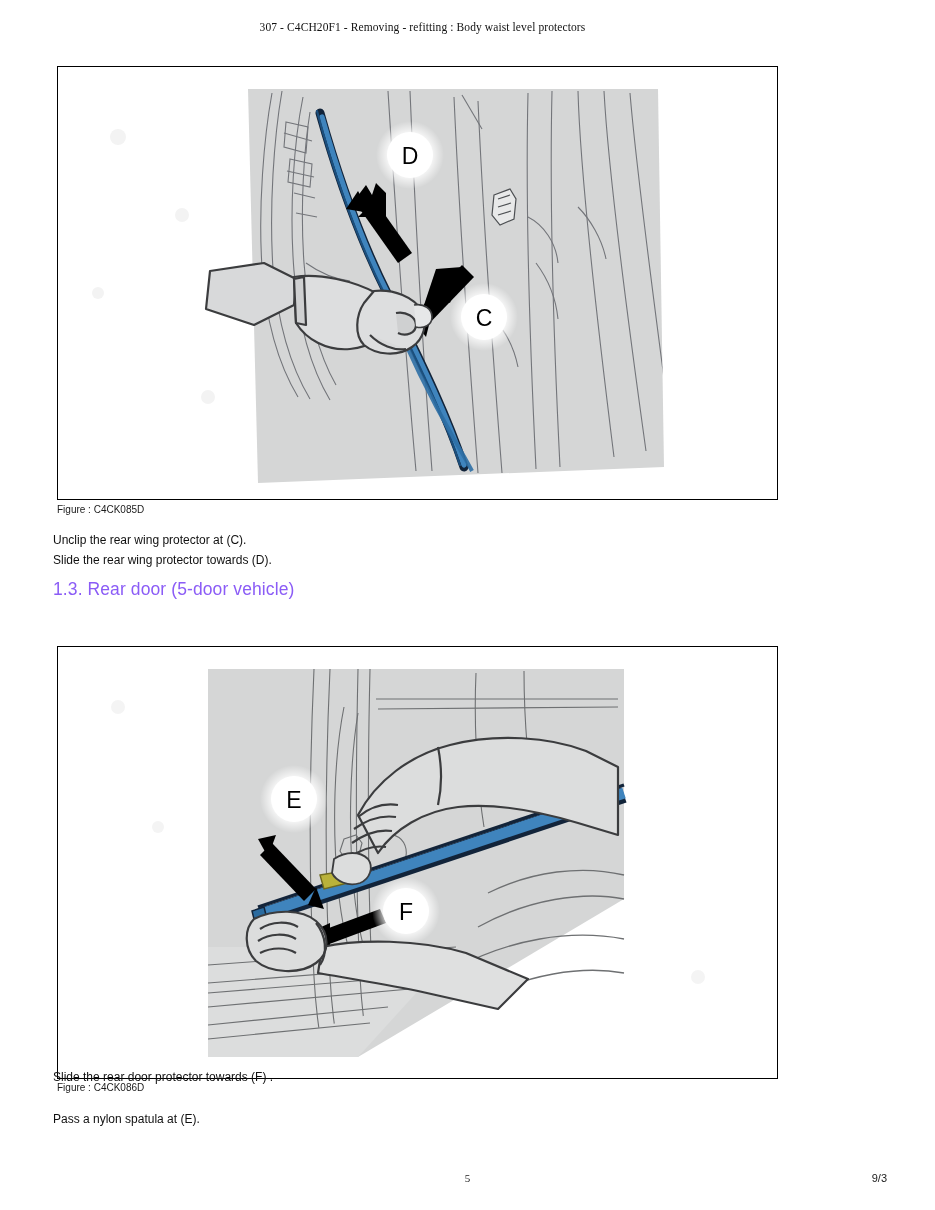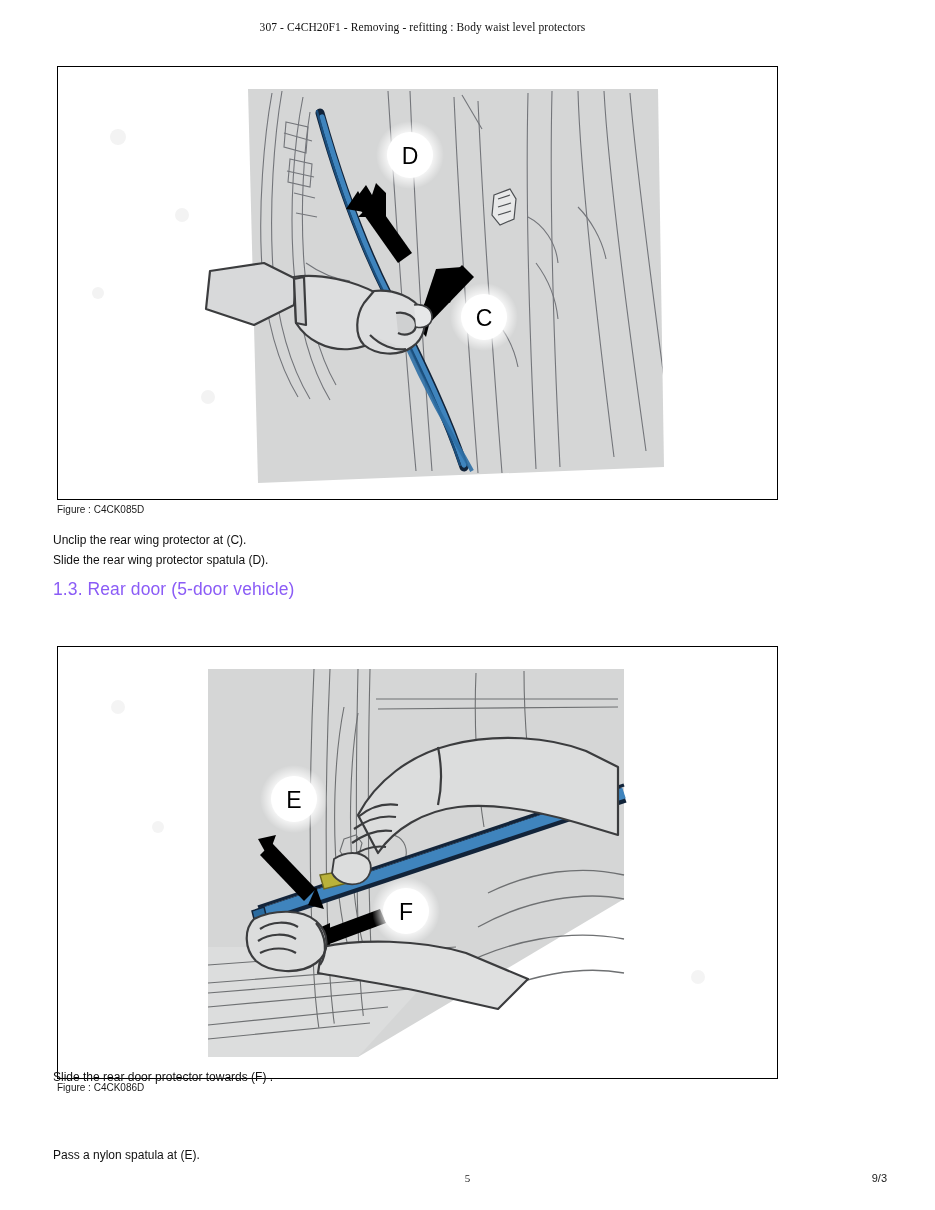--- a/index.html
+++ b/index.html
@@ -56,21 +56,21 @@
   .body-line {
     position: absolute;
     left: 53px;
     font-size: 12px;
     font-family: "Liberation Sans", sans-serif;
     color: #101010;
     white-space: pre;
   }
   #instr-1-line-1 { top: 533px; }
   #instr-1-line-2 { top: 553px; }
-  #instr-2-line-1 { top: 1112px; margin-top: 36px; }
+  #instr-2-line-1 { top: 1112px; }
   #instr-2-line-2 { top: 1070px; }
 
   
   #section-heading {
     position: absolute;
     left: 53px;
     top: 579px;
     font-size: 17.5px;
     font-family: "Liberation Sans", sans-serif;
     font-weight: 400;
@@ -221,21 +221,21 @@
         <circle cx="40" cy="226" r="6"></circle>
         <circle cx="150" cy="330" r="7"></circle>
       </g>
     </svg>
   </div>
 </div>
 
 <div class="figure-caption" id="figure-1-caption">Figure : C4CK085D</div>
 
 <div class="body-line" id="instr-1-line-1">Unclip the rear wing protector at (C).</div>
-<div class="body-line" id="instr-1-line-2">Slide the rear wing protector spatula (D).</div>
+<div class="body-line" id="instr-1-line-2">Slide the rear wing protector towards (D).</div>
 
 <div id="section-heading">1.3. Rear door (5-door vehicle)</div>
 
 <div class="figure-frame" id="figure-2-frame">
   <div class="illus">
     <svg viewBox="0 0 719 431" preserveAspectRatio="none" aria-hidden="true">
       <defs>
         <radialGradient id="halo2" cx="50%" cy="50%" r="50%">
           <stop offset="55%" stop-color="#ffffff" stop-opacity="1"></stop>
           <stop offset="100%" stop-color="#ffffff" stop-opacity="0"></stop>

